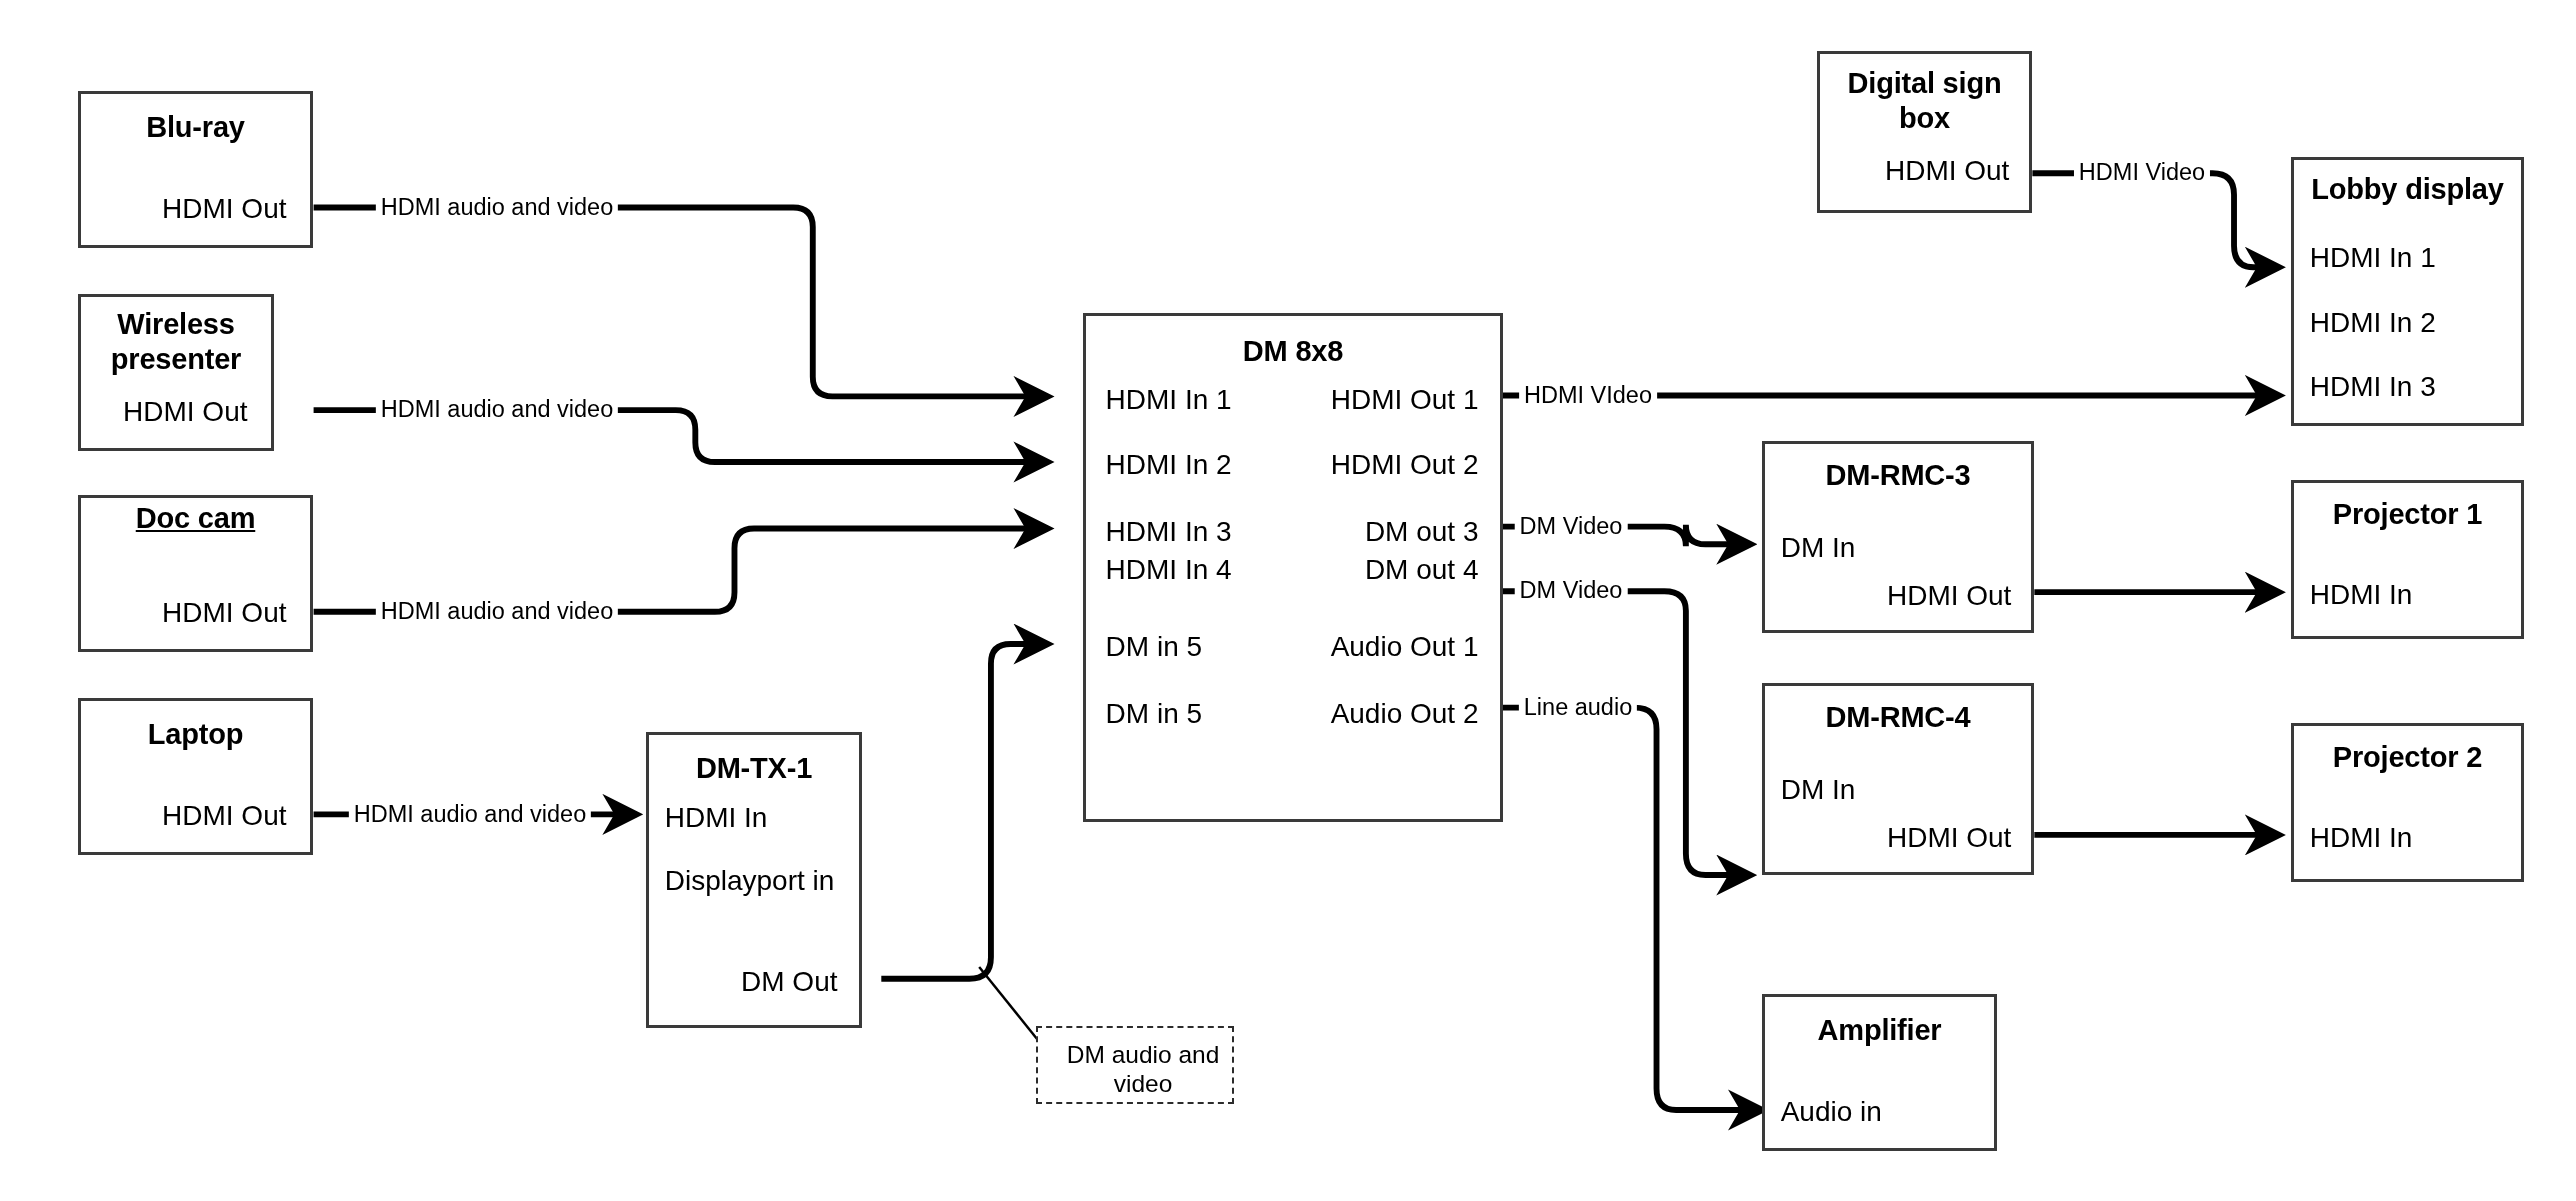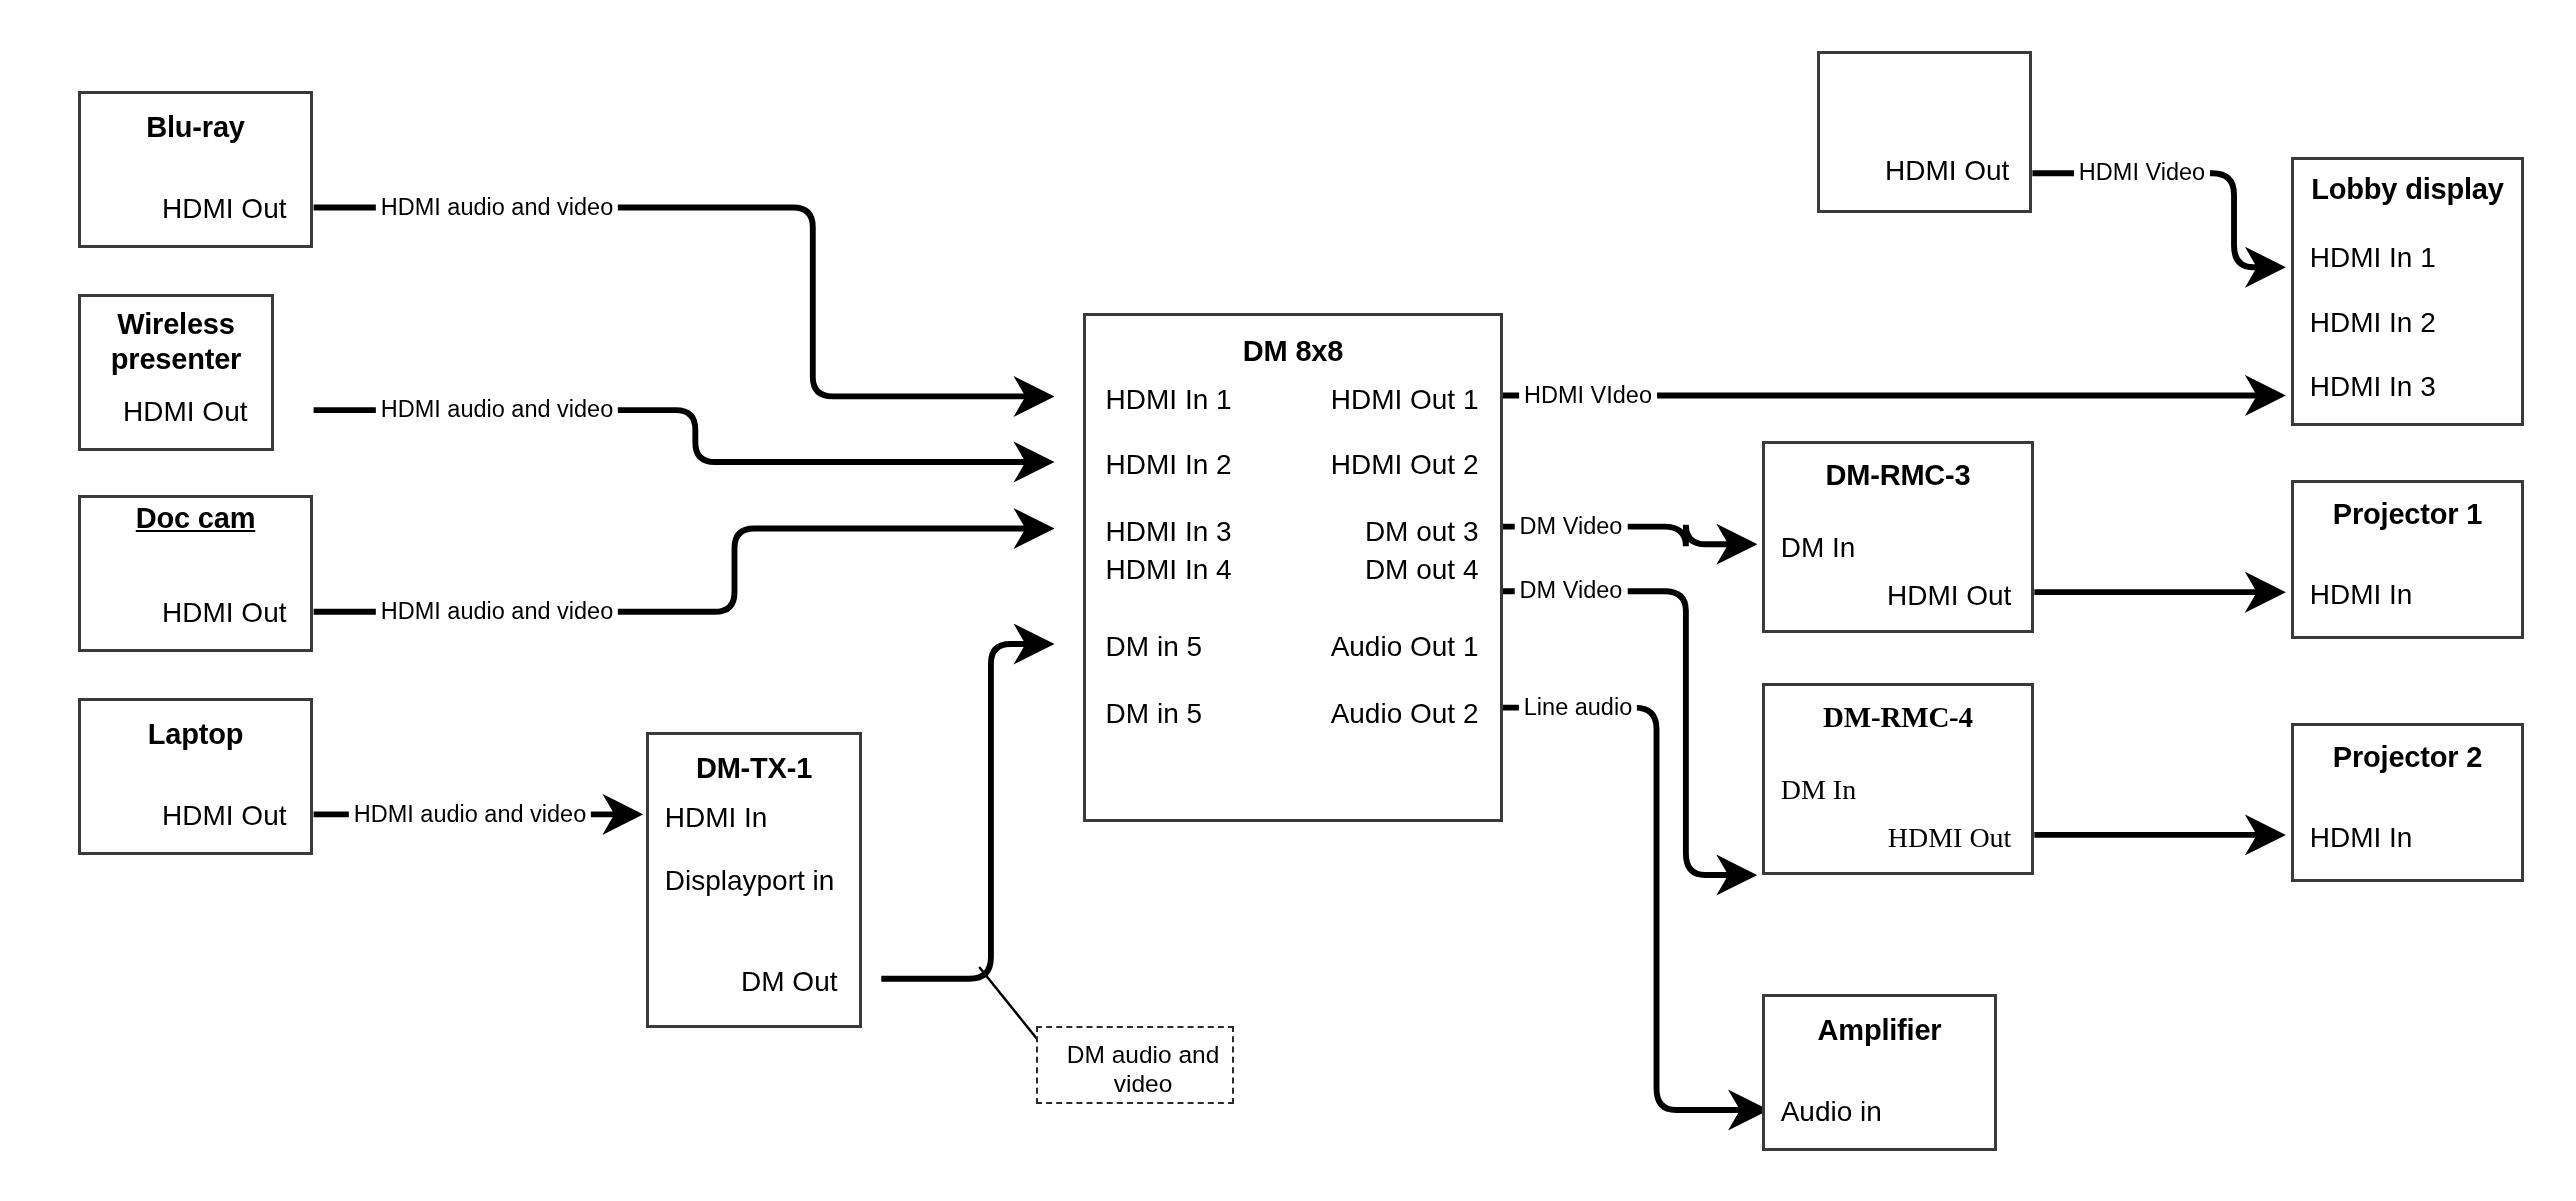--- a/index.html
+++ b/index.html
@@ -166,37 +166,38 @@
 
     <div class="port right" style="right:21.5px; top:68px;">HDMI Out 1</div>
     <div class="port right" style="right:21.5px; top:133px;">HDMI Out 2</div>
     <div class="port right" style="right:21.5px; top:200px;">DM out 3</div>
     <div class="port right" style="right:21.5px; top:238px;">DM out 4</div>
     <div class="port right" style="right:21.5px; top:315px;">Audio Out 1</div>
     <div class="port right" style="right:21.5px; top:382px;">Audio Out 2</div>
   </div>
 
   <div class="node" style="left:1817px; top:51px; width:215px; height:162px;">
+    <div class="node-title" style="top:11.7px; padding:0 19.6px;">Digital sign box</div>
     <div class="port right" style="right:19.6px; top:101px; left:7.8px;">HDMI Out</div>
   </div>
 
   <div class="node" style="left:2291px; top:157px; width:233px; height:269px;">
     <div class="node-title" style="top:11.7px; padding:0 17px;">Lobby display</div>
     <div class="port left" style="left:15.7px; top:82px;">HDMI In 1</div>
     <div class="port left" style="left:15.7px; top:147px;">HDMI In 2</div>
     <div class="port left" style="left:15.7px; top:211px;">HDMI In 3</div>
   </div>
 
   <div class="node" style="left:1762px; top:441px; width:272px; height:192px;">
     <div class="node-title" style="top:13.7px;">DM-RMC-3</div>
     <div class="port left" style="left:15.7px; top:88px;">DM In</div>
     <div class="port right" style="right:19.6px; top:136px; left:9.8px;">HDMI Out</div>
   </div>
 
-  <div class="node" style="left:1762px; top:683px; width:272px; height:192px;font-family:Liberation Serif, serif;">
+  <div class="node" style="left:1762px; top:683px; width:272px; height:192px;">
     <div class="node-title" style="top:13.7px;">DM-RMC-4</div>
     <div class="port left" style="left:15.7px; top:88px;">DM In</div>
     <div class="port right" style="right:19.6px; top:136px; left:9.8px;">HDMI Out</div>
   </div>
 
   <div class="node" style="left:2291px; top:480px; width:233px; height:159px;">
     <div class="node-title" style="top:13.7px;">Projector 1</div>
     <div class="port left" style="left:15.7px; top:96px;">HDMI In</div>
   </div>
 

